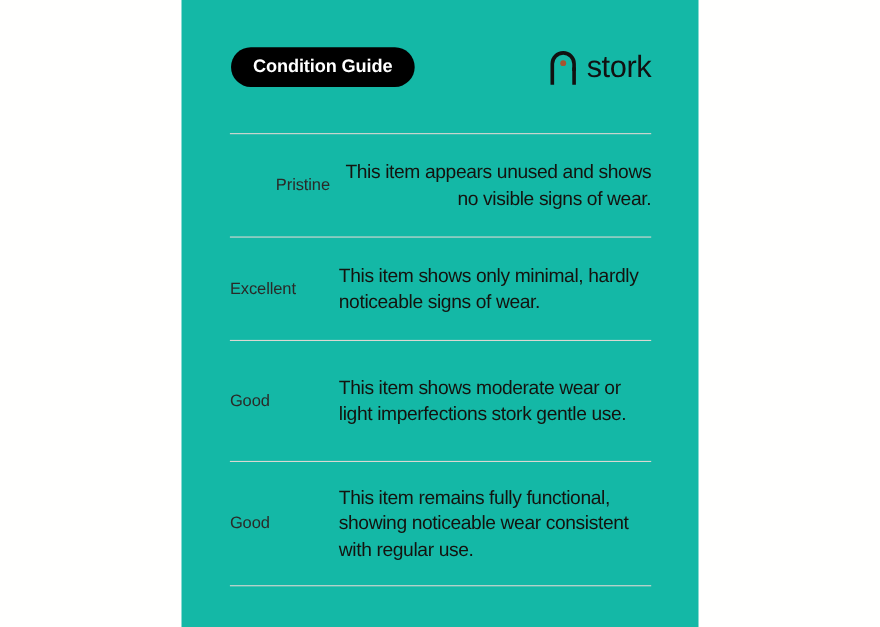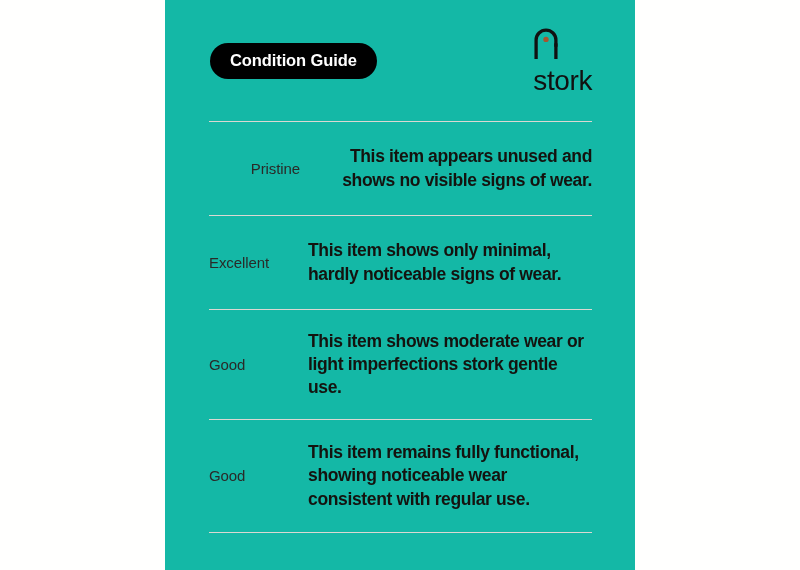--- a/index.html
+++ b/index.html
@@ -61,23 +61,22 @@
     font-weight: bold;
     letter-spacing: -0.1px;
     white-space: nowrap;
     border: none;
     cursor: pointer;
     font-family: "Liberation Sans", "DejaVu Sans", sans-serif;
   }
 
   .brand {
     display: flex;
-    align-items: flex-start;
+    align-items: center;
     gap: 8px;
-    flex-direction: column;
   }
 
   .brand-mark {
     display: block;
     width: 26px;
     height: 32px;
   }
 
   .brand-name {
     font-size: 28px;
@@ -112,21 +111,21 @@
     font-size: 15px;
     color: #2A2A28;
     letter-spacing: -0.1px;
     line-height: 1.3;
     padding-right: 8px;
   }
 
   .row-desc {
     flex: 1 1 auto;
     font-size: 17.5px;
-    font-weight: bold;
+    font-weight: normal;
     color: #14130F;
     line-height: 1.33;
     letter-spacing: -0.35px;
   }
 
   
   .guide-row[data-row="0"] { min-height: 94px; text-align: right; }
   .guide-row[data-row="1"] { min-height: 94px; }
   .guide-row[data-row="2"] { min-height: 110px; }
   .guide-row[data-row="3"] { min-height: 114px; }

